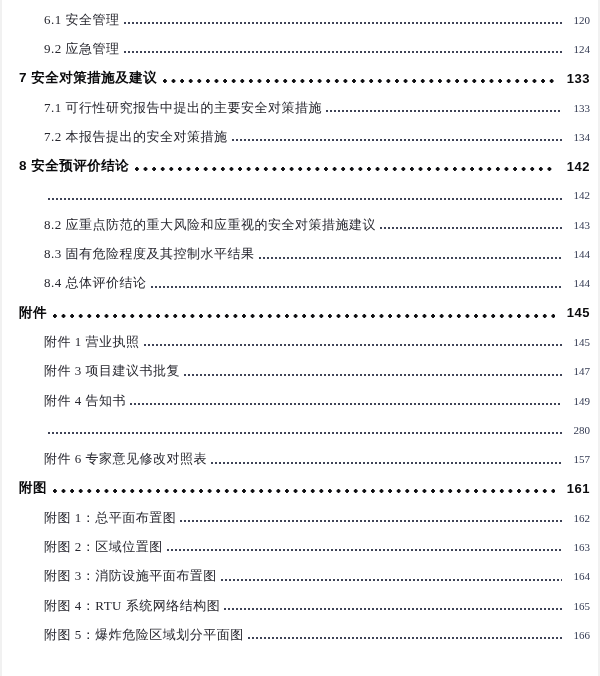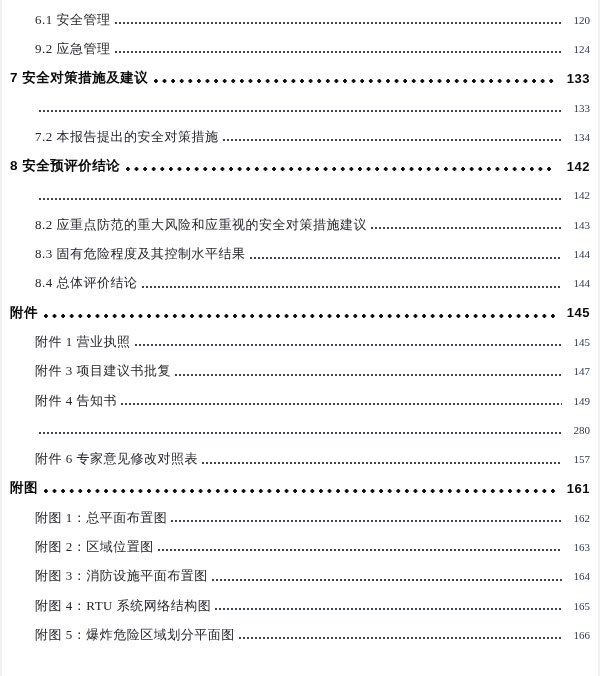--- a/index.html
+++ b/index.html
@@ -12,21 +12,21 @@
     height: 676px;
     overflow: hidden;
     box-sizing: border-box;
     border-left: 2px solid #f1f1f1;
     border-right: 2px solid #f1f1f1;
   }
   .toc {
     box-sizing: border-box;
     width: 100%;
     height: 100%;
-    padding: 5px 8px 0 8px;
+    padding: 5px 8px 0 17px;
   }
   .row {
     display: flex;
     align-items: center;
     height: 29.3px;
     white-space: nowrap;
   }
   
   .row.l2 {
     padding-left: 25px;
@@ -101,20 +101,21 @@
     <span class="page">124</span>
   </div>
 
   <div class="row l1">
     <span class="label">7 安全对策措施及建议</span>
     <span class="leader"></span>
     <span class="page">133</span>
   </div>
 
   <div class="row l2">
+    <span class="label">7.1 可行性研究报告中提出的主要安全对策措施</span>
     <span class="leader"></span>
     <span class="page">133</span>
   </div>
 
   <div class="row l2">
     <span class="label">7.2 本报告提出的安全对策措施</span>
     <span class="leader"></span>
     <span class="page">134</span>
   </div>
 

